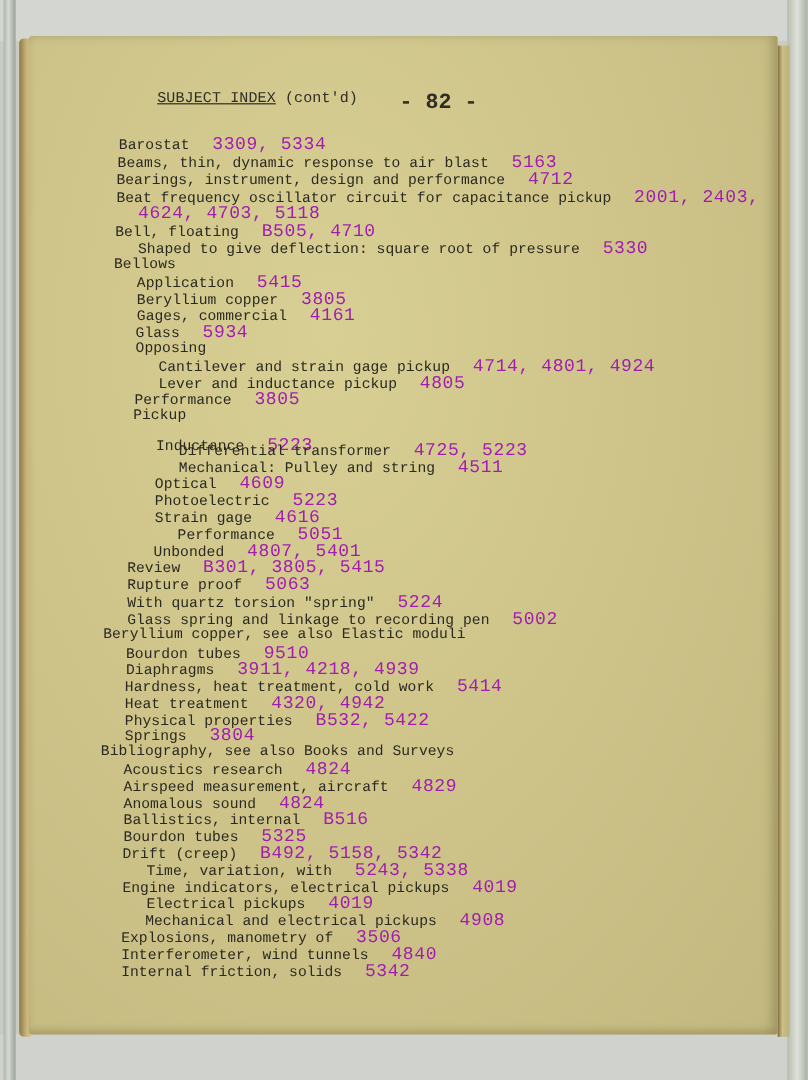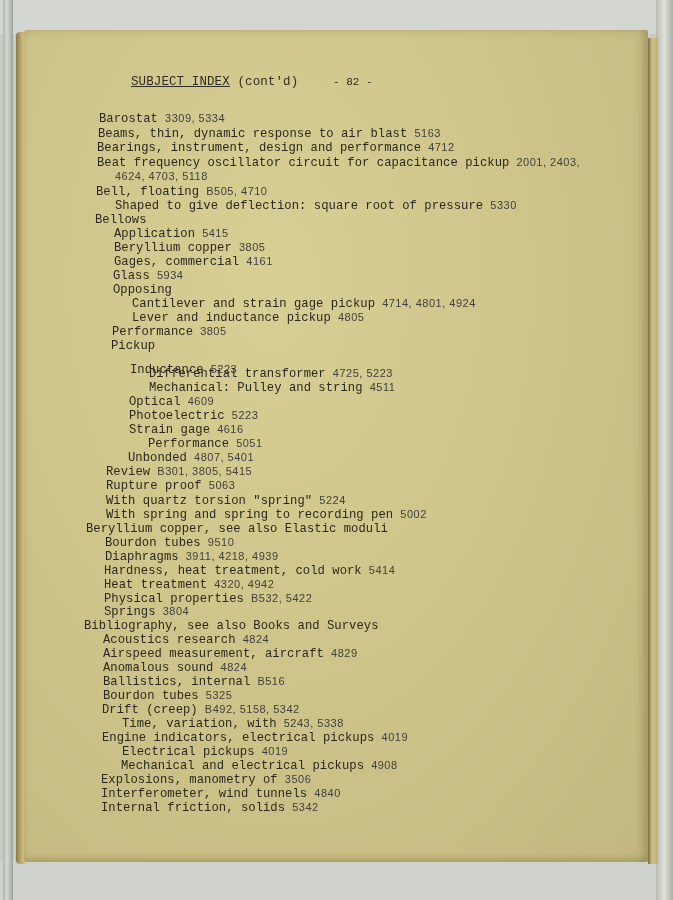--- a/index.html
+++ b/index.html
@@ -19,24 +19,24 @@
     .page {
       position:absolute; left:24px; top:30px; width:624px; height:832px;
       background:radial-gradient(ellipse at 40% 30%, #d8cf95 0%, #cfc58b 45%, #c3b980 100%);
       border-radius:3px 2px 2px 3px;
       box-shadow: inset -6px 0 8px rgba(90,80,40,0.25), inset 0 -4px 6px rgba(120,100,50,0.2);
     }
     .next-page { position:absolute; left:648px; top:38px; width:10px; height:826px;
       background:linear-gradient(90deg,#7e6a3f,#cbbf86 40%,#b9b37b); }
     .header { position:absolute; left:131px; top:75px; font-size:12.5px; color:#2f2d24; letter-spacing:0.1px; }
     .header .title { text-decoration:underline; }
-    .pagenum { position:absolute; left:333px; top:76px; font-size:11px; color:#2f2d24; }
+    .pagenum { position:absolute; left:333px; top:76px; font-size:18px; color:#2f2d24;font-weight:bold; }
     .entries { position:absolute; left:0; top:0; }
     .line { position:absolute; font-size:12.2px; color:#2a2820; white-space:pre; letter-spacing:0.05px; }
-    .num { font-family:Liberation Sans, sans-serif; font-size:11px; color:#404040; letter-spacing:0.5px; }
+    .num { font-family:Liberation Mono, monospace; font-size:15px; color:#a21caf; letter-spacing:0.5px; }
   </style>
 </head>
 <body>
 
 <div class="top-bg"></div>
 <div class="bottom-bg"></div>
 <div class="glass-left"></div>
 <div class="glass-right"></div>
 <div class="next-page"></div>
 <div class="page-edge"></div>
@@ -71,21 +71,21 @@
     <div class="line" style="left: 149px; top: 367px;"><span>Differential transformer</span><span class="num">  4725, 5223</span></div>
     <div class="line" style="left: 129px; top: 381px; padding-left: 20px;"><span>Mechanical: Pulley and string</span><span class="num">  4511</span></div>
     <div class="line" style="left: 129px; top: 395px;"><span>Optical</span><span class="num">  4609</span></div>
     <div class="line" style="left: 129px; top: 409px;"><span>Photoelectric</span><span class="num">  5223</span></div>
     <div class="line" style="left: 129px; top: 423px;"><span>Strain gage</span><span class="num">  4616</span></div>
     <div class="line" style="left: 148px; top: 437px;"><span>Performance</span><span class="num">  5051</span></div>
     <div class="line" style="left: 128px; top: 451px;"><span>Unbonded</span><span class="num">  4807, 5401</span></div>
     <div class="line" style="left: 106px; top: 465px;"><span>Review</span><span class="num">  B301, 3805, 5415</span></div>
     <div class="line" style="left: 106px; top: 479px;"><span>Rupture proof</span><span class="num">  5063</span></div>
     <div class="line" style="left: 106px; top: 494px;"><span>With quartz torsion "spring"</span><span class="num">  5224</span></div>
-    <div class="line" style="left: 106px; top: 508px;"><span>With spring and spring to recording pen</span><span class="num">  5002</span></div>
+    <div class="line" style="left: 106px; top: 508px;"><span>Glass spring and linkage to recording pen</span><span class="num">  5002</span></div>
     <div class="line" style="left: 86px; top: 522px;"><span>Beryllium copper, see also Elastic moduli</span></div>
     <div class="line" style="left: 105px; top: 536px;"><span>Bourdon tubes</span><span class="num">  9510</span></div>
     <div class="line" style="left: 105px; top: 550px;"><span>Diaphragms</span><span class="num">  3911, 4218, 4939</span></div>
     <div class="line" style="left: 104px; top: 564px;"><span>Hardness, heat treatment, cold work</span><span class="num">  5414</span></div>
     <div class="line" style="left: 104px; top: 578px;"><span>Heat treatment</span><span class="num">  4320, 4942</span></div>
     <div class="line" style="left: 104px; top: 592px;"><span>Physical properties</span><span class="num">  B532, 5422</span></div>
     <div class="line" style="left: 104px; top: 605px;"><span>Springs</span><span class="num">  3804</span></div>
     <div class="line" style="left: 84px; top: 619px;"><span>Bibliography, see also Books and Surveys</span></div>
     <div class="line" style="left: 103px; top: 633px;"><span>Acoustics research</span><span class="num">  4824</span></div>
     <div class="line" style="left: 103px; top: 647px;"><span>Airspeed measurement, aircraft</span><span class="num">  4829</span></div>

